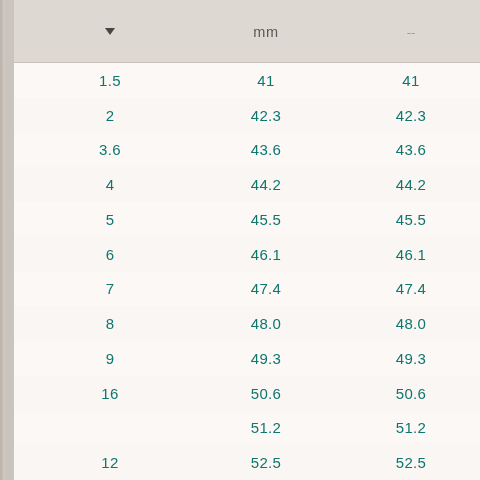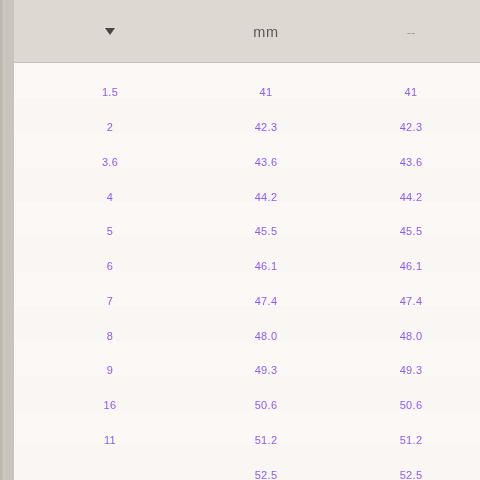--- a/index.html
+++ b/index.html
@@ -117,27 +117,27 @@
   }
   .row:nth-child(odd) {
     background: #fbf8f6;
   }
   .row:nth-child(even) {
     background: #faf6f4;
   }
 
   .cell {
     position: absolute;
-    top: 12px;
+    top: 0;
     height: 34.75px;
     display: flex;
     align-items: center;
     justify-content: center;
-    font-size: 11px;
-    color: #8b5cf6;
+    font-size: 15px;
+    color: #0f766e;
     letter-spacing: 0.3px;
   }
   .c1 { left: 26px;  width: 140px; }
   .c2 { left: 182px; width: 140px; }
   .c3 { left: 327px; width: 140px; }
 </style>
 </head>
 <body>
 
 <div class="page">
@@ -215,25 +215,25 @@
         <div class="cell c3">49.3</div>
       </div>
 
       <div class="row">
         <div class="cell c1">16</div>
         <div class="cell c2">50.6</div>
         <div class="cell c3">50.6</div>
       </div>
 
       <div class="row">
-        <div class="cell c1">11</div>
         <div class="cell c2">51.2</div>
         <div class="cell c3">51.2</div>
       </div>
 
       <div class="row">
+        <div class="cell c1">12</div>
         <div class="cell c2">52.5</div>
         <div class="cell c3">52.5</div>
       </div>
 
     </div>
   </div>
 </div>
 
 </body></html>

